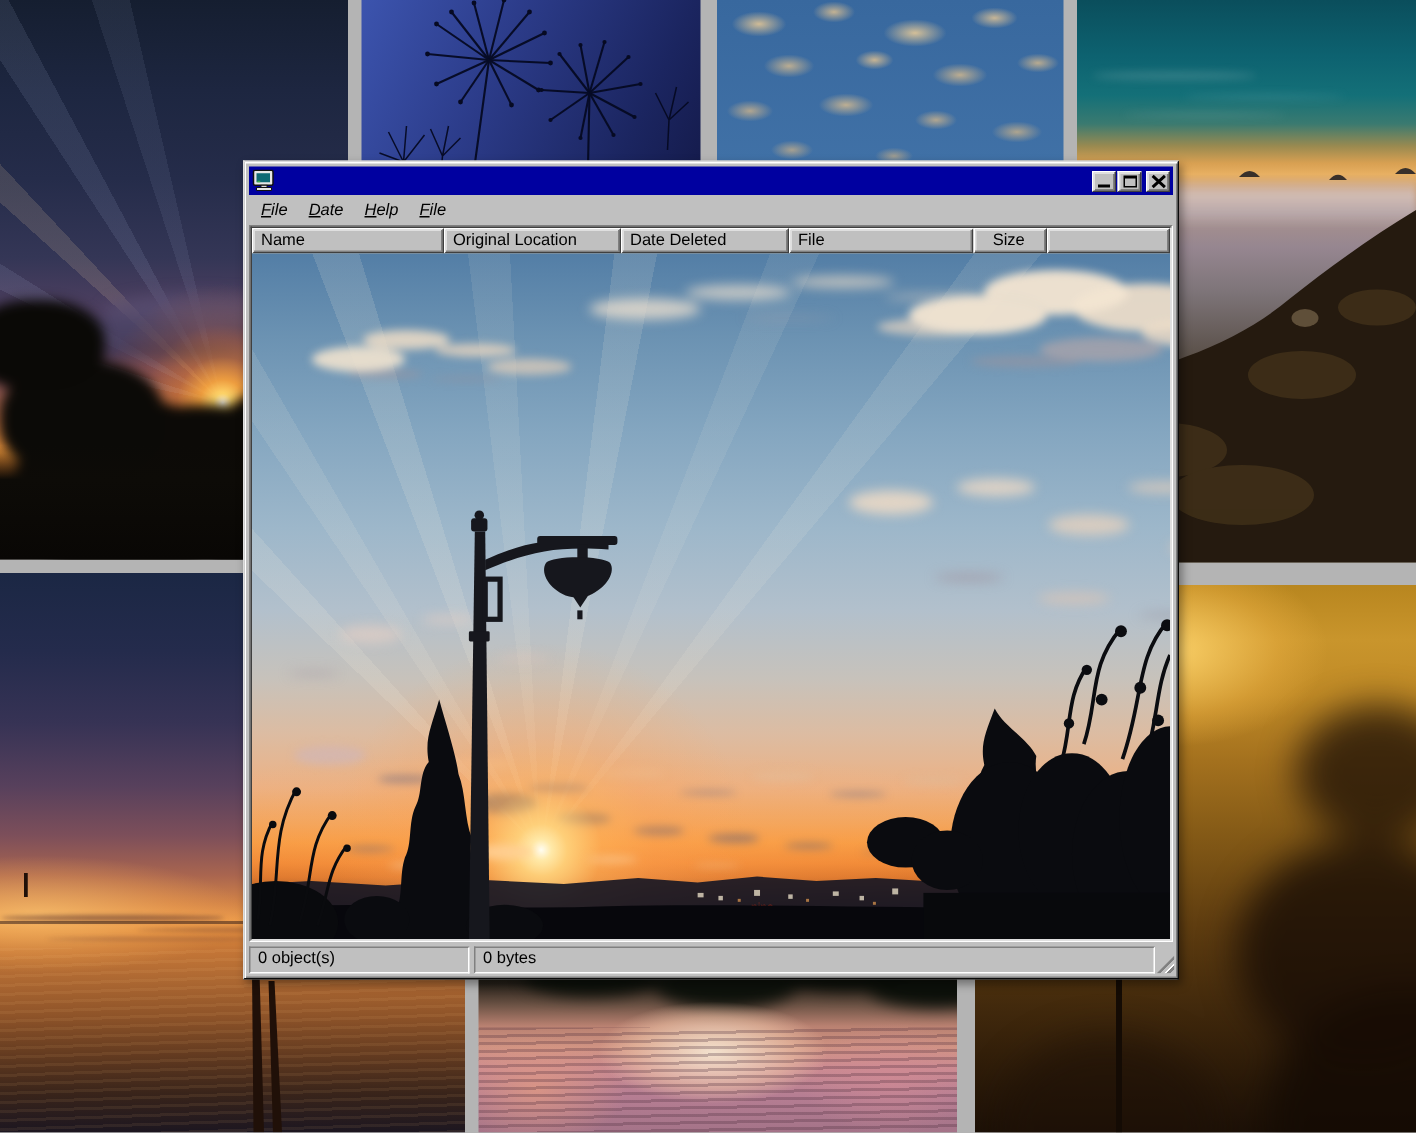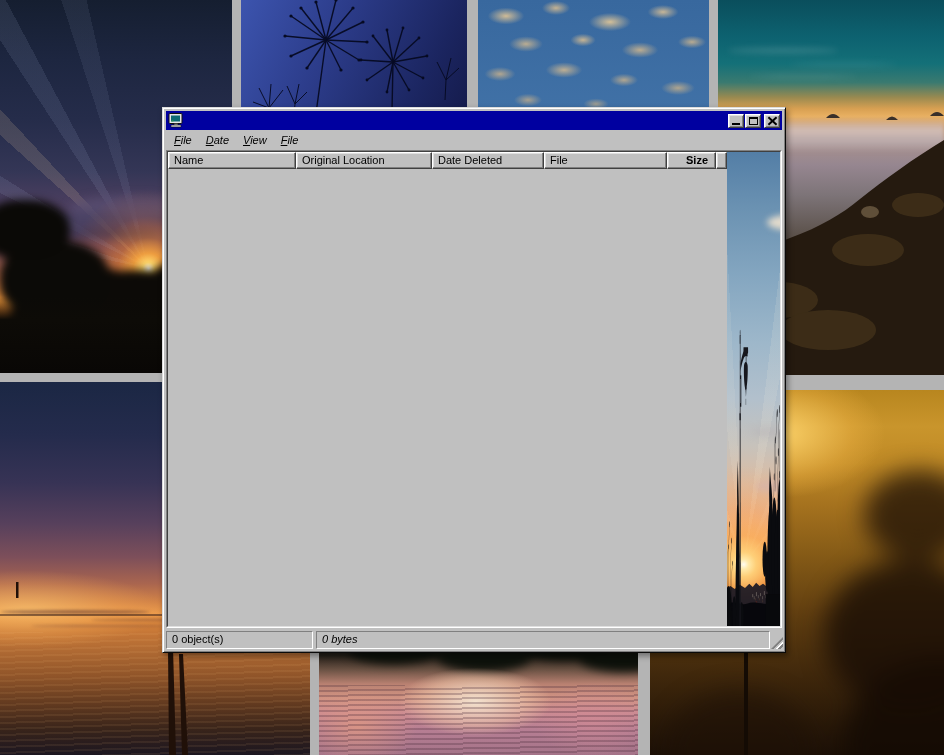--- a/index.html
+++ b/index.html
@@ -85,26 +85,26 @@
   .ic-min { width:8px; height:2px; background:#000; margin-top:7px; }
   .ic-max { width:9px; height:8px; border:1px solid #000; border-top-width:2px; }
   .ic-close { width:9px; height:8px; position:relative; }
   .ic-close::before,.ic-close::after { content:""; position:absolute; left:-1px; top:3px; width:11px; height:2px; background:#000; }
   .ic-close::before { transform:rotate(42deg); }
   .ic-close::after { transform:rotate(-42deg); }
   .menubar { height:20px; display:flex; align-items:center; padding-left:1px; flex:0 0 auto; }
   .menu-item { display:inline-block; font-size:11px; color:#000; padding:2px 7px 3px 7px;font-style:italic; }
   .menu-item::first-letter { text-decoration:underline; }
   .client { flex:1; border:1px solid; border-color:#808080 #ffffff #ffffff #808080; display:flex; min-height:0; }
-  .client-in { flex:1; border:1px solid; border-color:#404040 #dfdfdf #dfdfdf #404040; display:flex; flex-direction:row; min-width:0; min-height:0; }
+  .client-in { flex:1; border:1px solid; border-color:#404040 #dfdfdf #dfdfdf #404040; display:flex; flex-direction:column; min-width:0; min-height:0; }
   .hdr { height:17px; display:flex; flex:0 0 auto; background:#c0c0c0; }
   .hcell { background:#c0c0c0; border:1px solid; border-color:#ffffff #404040 #404040 #ffffff;
     box-shadow:inset -1px -1px 0 #808080, inset 1px 1px 0 #dfdfdf;
     font-size:11px; color:#000; padding:1px 4px 0 5px; white-space:nowrap; overflow:hidden; }
-  .hcell.right { text-align:right; padding-right:7px;font-weight:bold; }
+  .hcell.right { text-align:center; padding-right:7px; }
   .viewport { flex:1; position:relative; overflow:hidden; background:#86a5bd; min-height:0; }
 
   
   .sky { background:linear-gradient(180deg,#537ea6 0%,#6b92b2 12%,#84a6c0 26%,#9db7ca 40%,#b2c0cc 52%,#c7c2bb 62%,#dcbca2 70%,#ecb184 78%,#f2a55e 83%,#f79a41 86%,#ef8430 89%,#d96f25 91%,#8a4518 94%,#3a2410 98%);}
   .sunglow { background:radial-gradient(circle at 31.5% 87%, #fffdf2 0%, #ffe9a8 1.2%, rgba(255,212,125,.9) 3%, rgba(255,178,88,.5) 7%, rgba(255,160,80,.25) 13%, transparent 24%),
     radial-gradient(ellipse 90% 26% at 35% 90%, rgba(255,172,92,.4), transparent 70%);}
   .rays { background:conic-gradient(from 308deg at 31.5% 87%, transparent 0deg 6deg,
     rgba(255,245,225,.13) 6deg 10deg, transparent 10deg 18deg,
     rgba(255,245,225,.10) 18deg 22deg, transparent 22deg 31deg,
     rgba(255,245,225,.13) 31deg 35deg, transparent 35deg 45deg,
@@ -128,21 +128,21 @@
   .clG { left:148px; top:360px; width:42px; height:14px; background:rgba(92,90,112,.85); filter:blur(3px);
     box-shadow:52px 10px 0 -3px rgba(88,86,110,.8), 102px 18px 0 -4px rgba(96,92,114,.75), 152px 23px 0 -4px rgba(92,88,112,.7), -40px 20px 0 -4px rgba(90,88,110,.75), -90px 30px 0 -5px rgba(96,90,112,.65), 202px 28px 0 -5px rgba(94,90,112,.65), 252px 32px 0 -6px rgba(92,88,110,.6);}
   .clH { left:148px; top:394px; width:40px; height:10px; background:rgba(255,208,150,.85); filter:blur(3px);
     box-shadow:72px 5px 0 -3px rgba(250,198,140,.8), -60px 9px 0 -3px rgba(244,192,138,.7), 142px 9px 0 -4px rgba(240,188,136,.7);}
   .photo-svg { position:absolute; inset:0; width:100%; height:100%; }
 
   
   .statusbar { margin-top:3px; height:18px; display:flex; gap:3px; flex:0 0 auto; position:relative; padding-right:12px;justify-content:flex-end; }
   .spanel { border:1px solid; border-color:#808080 #ffffff #ffffff #808080; font-size:11px; color:#000; padding:1px 0 0 5px; overflow:hidden; white-space:nowrap; }
   .sp1 { width:147px; flex:0 0 auto; }
-  .sp2 { flex:1;font-style:italic; }
+  .sp2 { flex:1; }
   .grip { position:absolute; right:-1px; bottom:0; width:12px; height:12px;
     background:repeating-linear-gradient(135deg, transparent 0 2px, #ffffff 2px 3px, #808080 3px 5px);
     clip-path:polygon(100% 0, 100% 100%, 0 100%); }
 </style>
 </head>
 <body>
 
 <div class="desktop">
 
   <div class="photo p1">
@@ -286,30 +286,30 @@
           <div class="ic-max"></div>
         </div>
       <div class="tb-btn close">
           <div class="ic-close"></div>
         </div>
     </div>
 
     <div class="menubar">
       <span class="menu-item">File</span>
       <span class="menu-item">Date</span>
-      <span class="menu-item">View</span>
+      <span class="menu-item">Help</span>
       <span class="menu-item">File</span>
     </div>
 
     <div class="client">
       <div class="client-in">
 
         <div class="hdr">
           <div class="hcell" style="width:128px">Name</div>
-          <div class="hcell" style="width:136px">Original Location</div>
+          <div class="hcell" style="width:118px">Original Location</div>
           <div class="hcell" style="width:112px">Date Deleted</div>
           <div class="hcell" style="width:123px">File</div>
           <div class="hcell right" style="width:49px">Size</div>
           <div class="hcell" style="flex:1"></div>
         </div>
 
         <div class="viewport">
           <div class="layer sky"></div>
           <div class="layer rays"></div>
           <div class="cl clA"></div>

